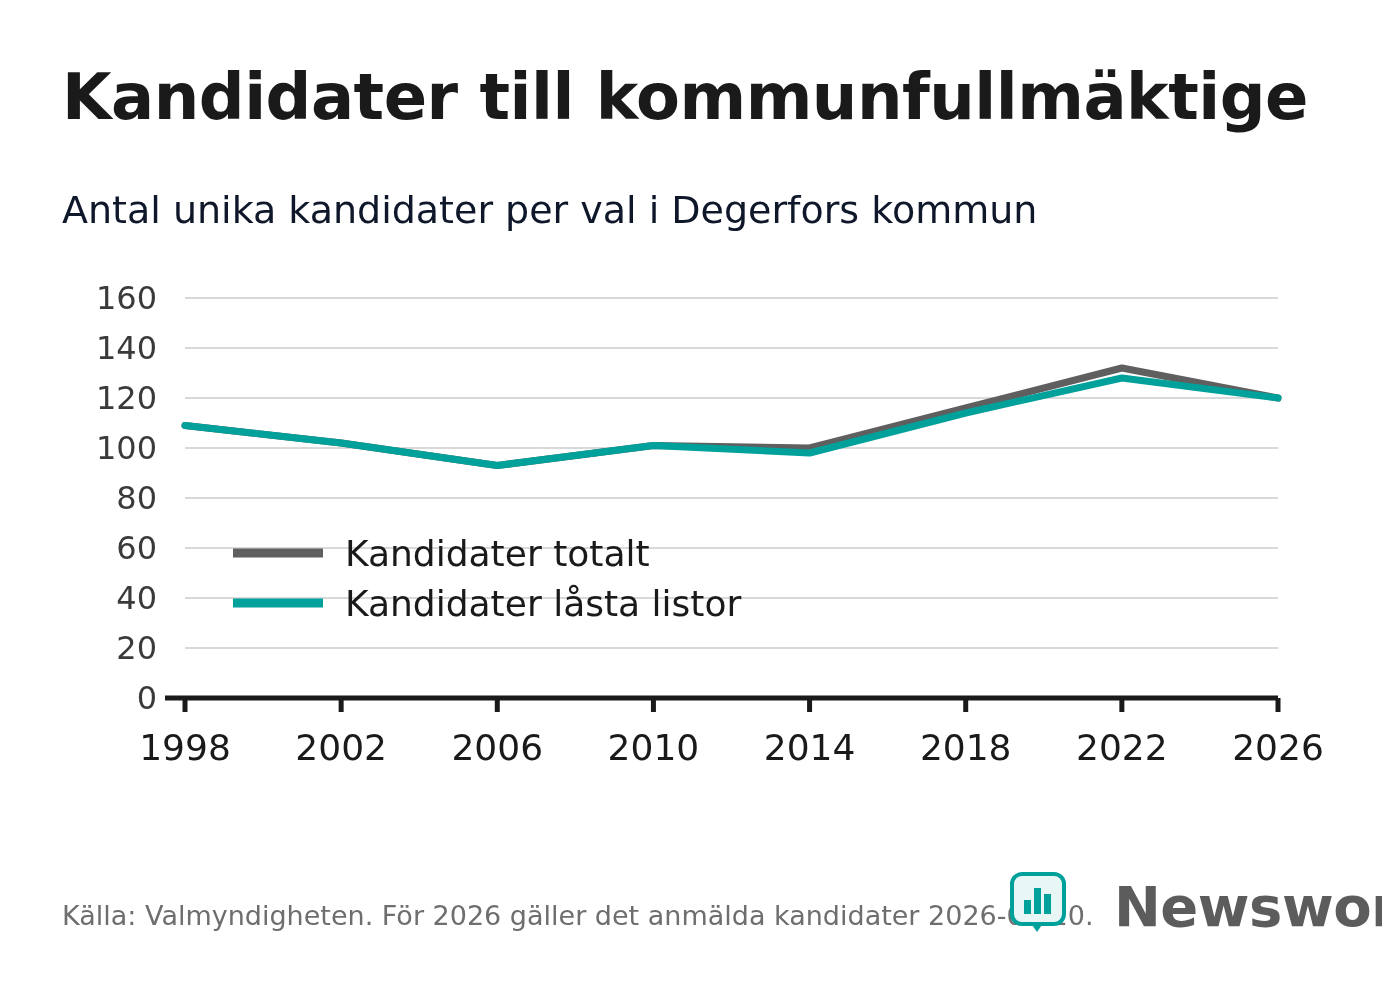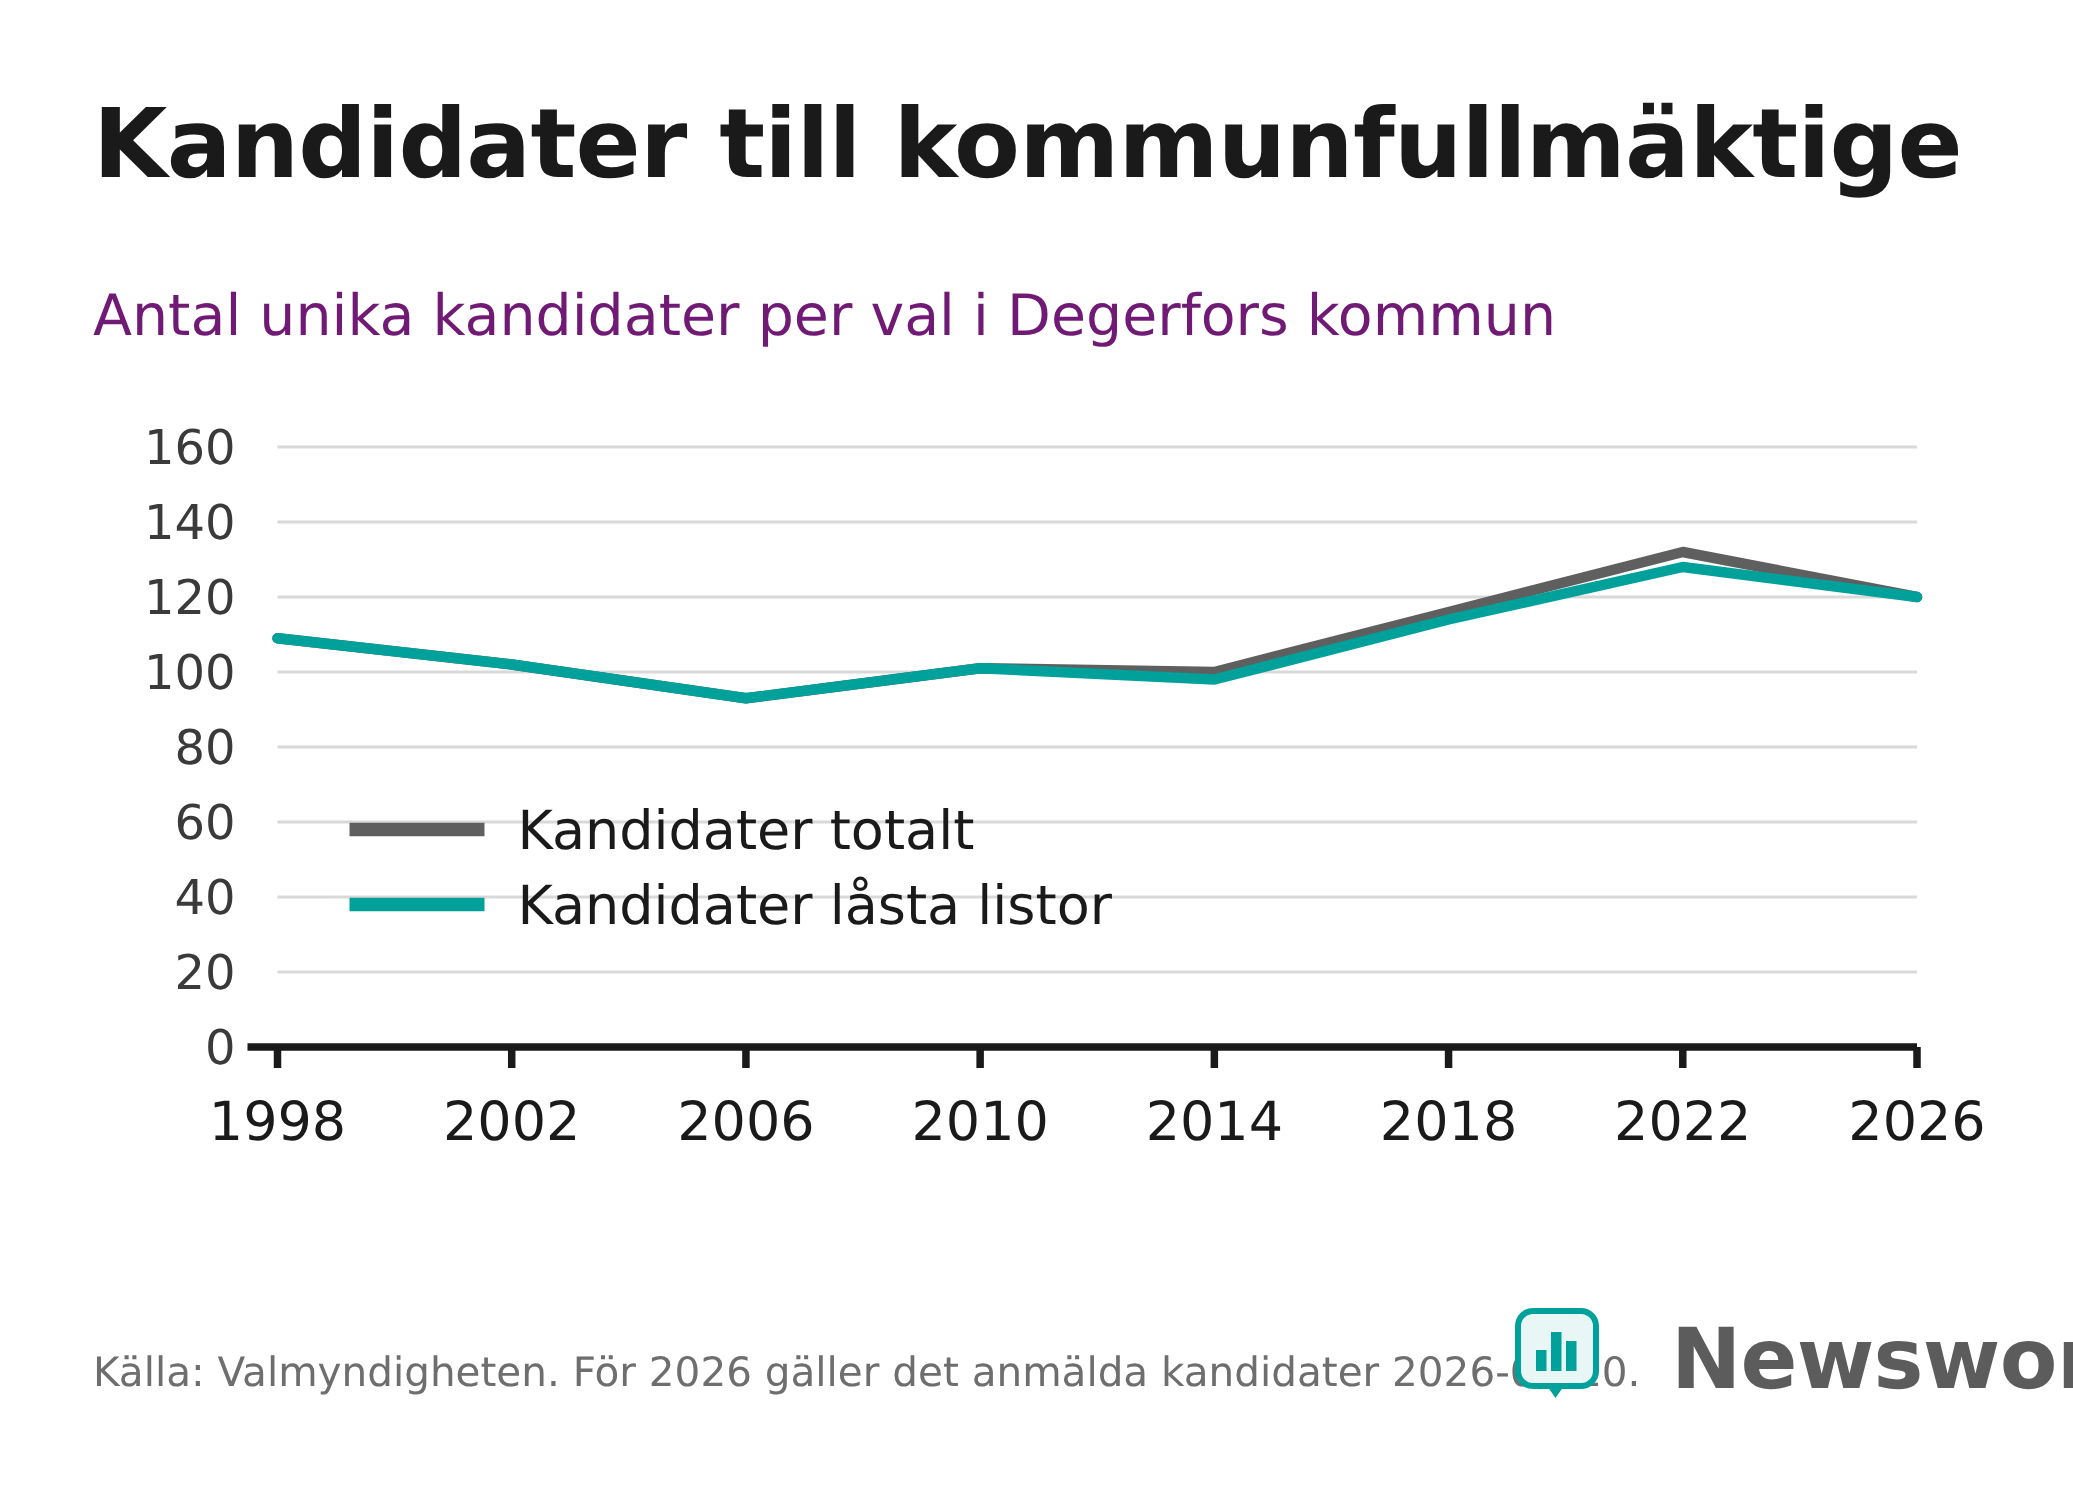--- a/index.html
+++ b/index.html
@@ -30,21 +30,21 @@
     letter-spacing: -0.5px;
     color: #1a1a1a;
     white-space: nowrap;
   }
   .subtitle {
     position: absolute;
     left: 62px;
     top: 188px;
     font-size: 38px;
     font-weight: normal;
-    color: #701a75;
+    color: #0f172a;
     white-space: nowrap;
   }
   .chart-area {
     position: absolute;
     left: 0;
     top: 260px;
     width: 1382px;
     height: 520px;
   }
   svg.plot {

